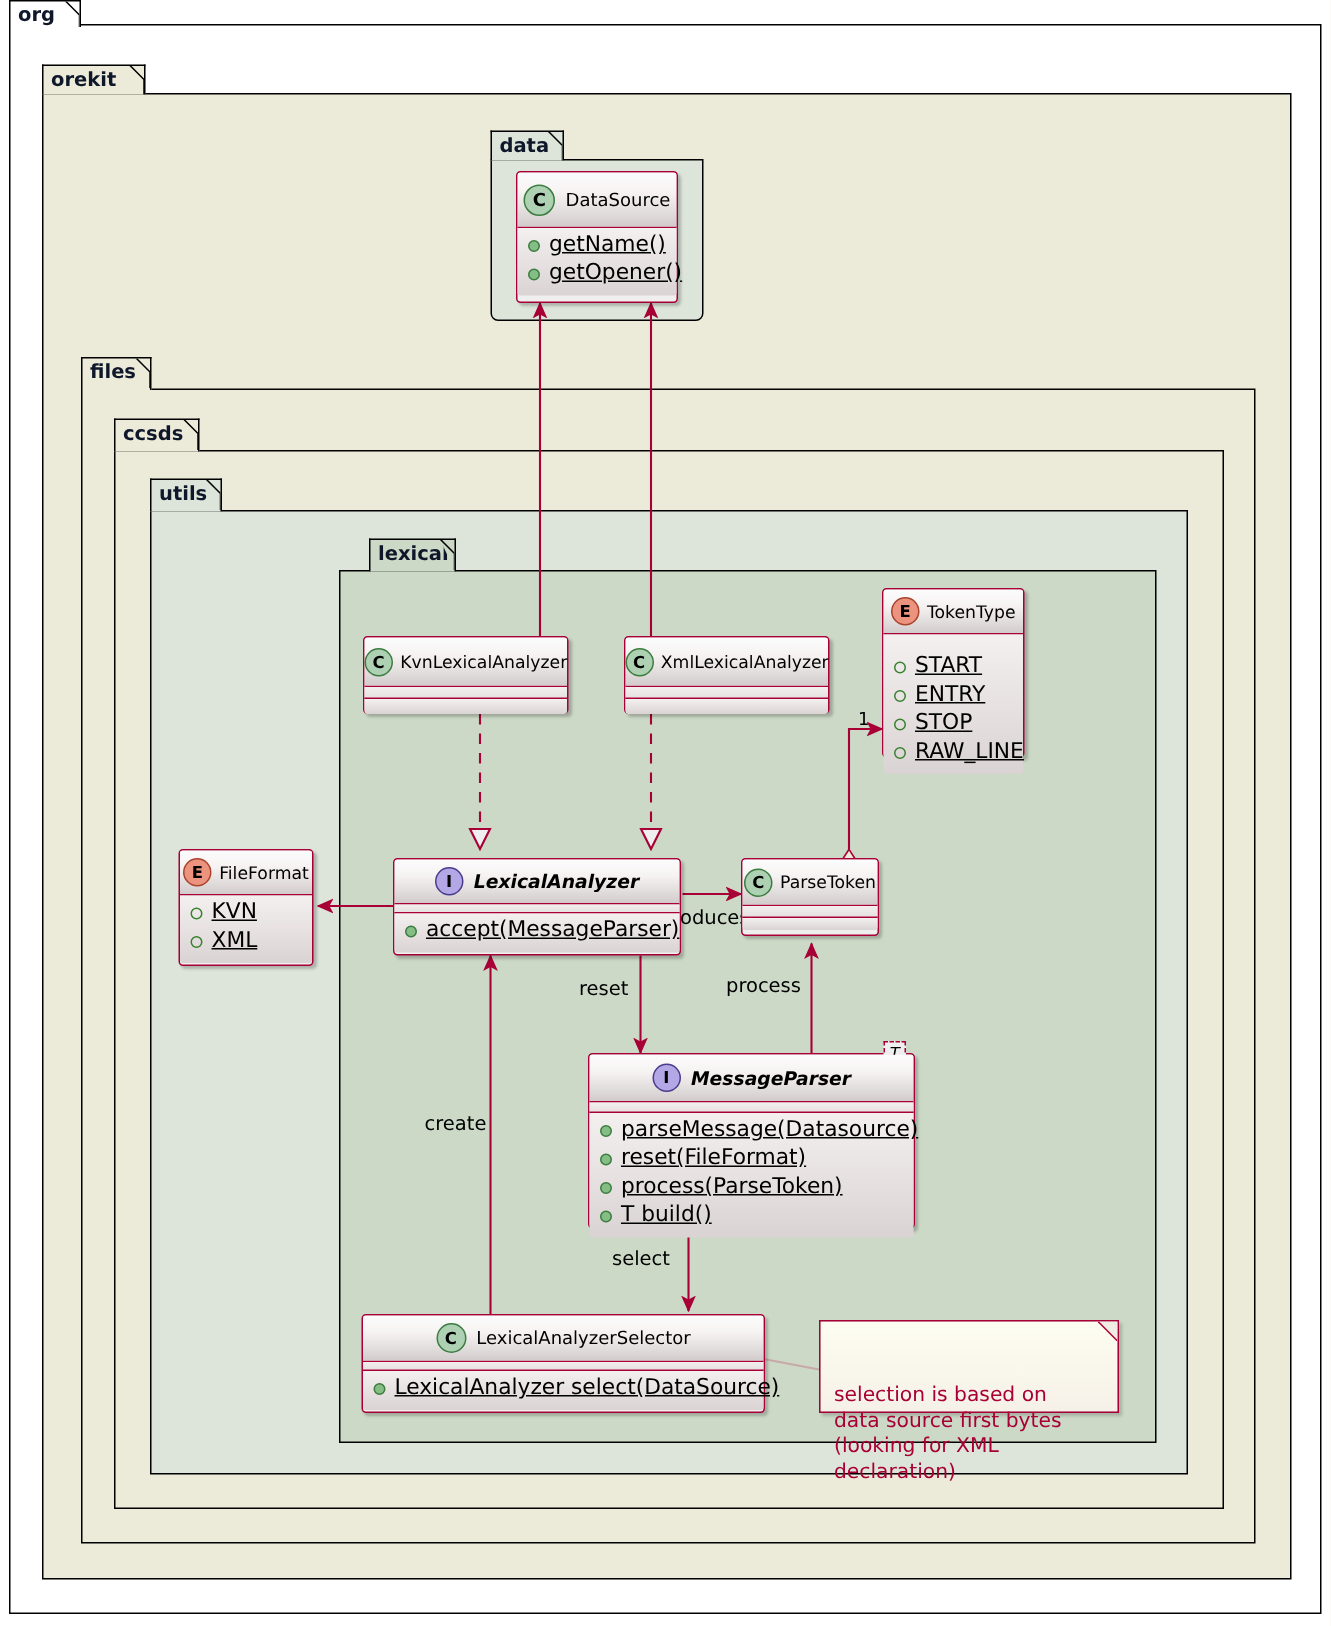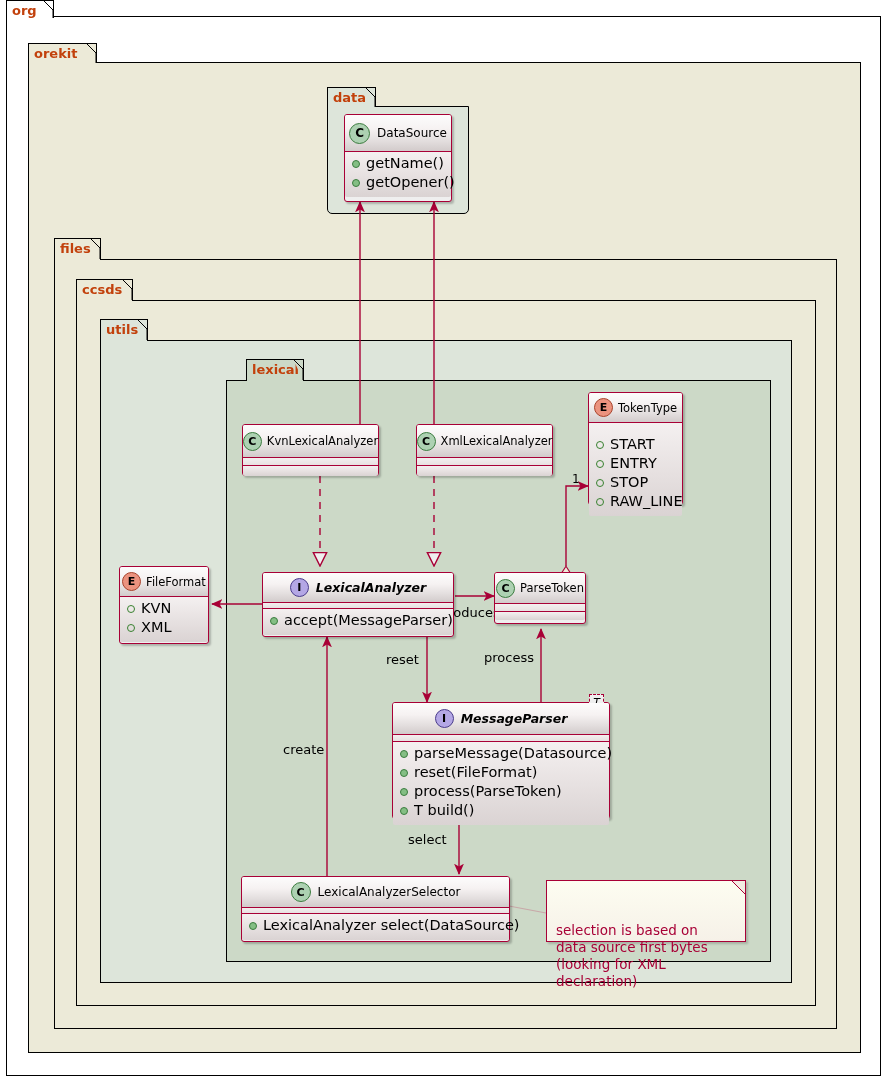--- a/index.html
+++ b/index.html
@@ -24,21 +24,21 @@
     box-sizing: border-box;
     border: 1px solid #000000;
   }
   .pkg-tab {
     position: absolute;
     box-sizing: border-box;
     border: 1px solid #000000;
     border-bottom: none;
     font-weight: bold;
     font-size: 13px;
-    color: #c2410c;
+    color: #0f172a;
     line-height: 19px;
     padding: 0 4px 0 5px;
     white-space: nowrap;
     overflow: hidden;
   }
   .pkg-tab .slant {
     position: absolute;
     right: -1px;
     top: -1px;
     width: 11px;
@@ -90,20 +90,21 @@
 
   .cls-sep {
     height: 8px;
     border-bottom: 1px solid #A80036;
     background: linear-gradient(to bottom, #F3EFEF 0%, #E7E1E1 100%);
   }
   .cls-body {
     padding: 3px 6px 5px 7px;
     background: linear-gradient(to bottom, #F4F0F0 0%, #E6E0E0 55%, #DAD3D3 100%);
     border-radius: 0 0 2px 2px;
+    text-decoration: underline;
   }
   .cls-body.empty { padding: 0; height: 10px; }
   .member {
     display: flex;
     align-items: center;
     gap: 6px;
     font-size: 14.5px;
     color: #000000;
     line-height: 19px;
     white-space: nowrap;

